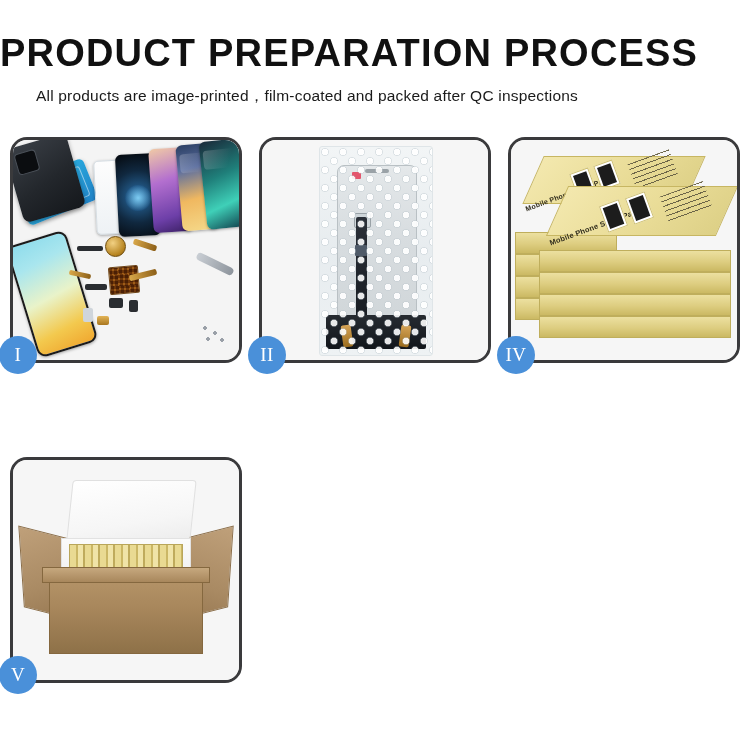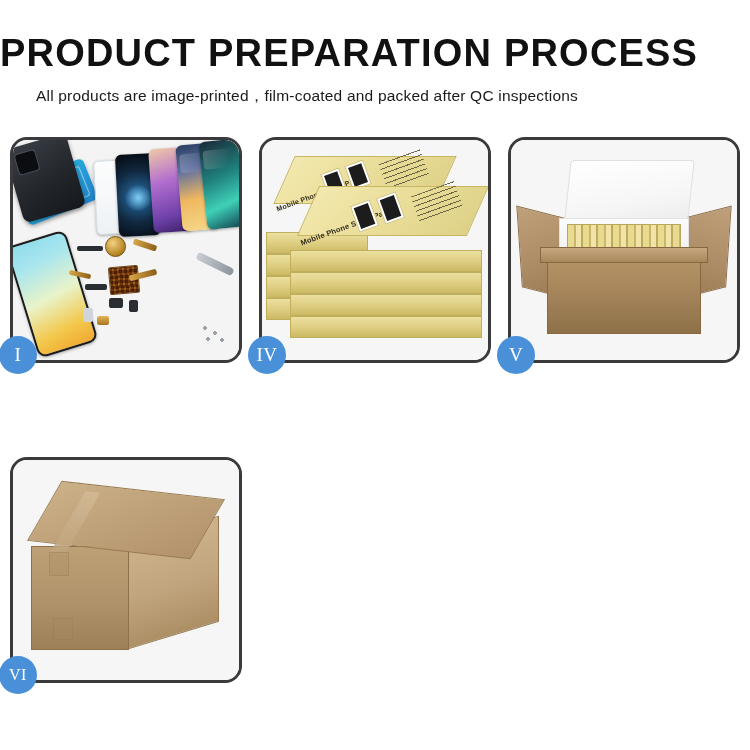--- a/index.html
+++ b/index.html
@@ -483,20 +483,39 @@
           <div class="flex" style="left:120px; top:102px; width:24px; height:6px; transform:rotate(18deg);"></div>
           <div class="flex" style="left:116px; top:132px; width:28px; height:6px; transform:rotate(-14deg);"></div>
           <div class="flex" style="left:56px; top:132px; width:22px; height:5px; transform:rotate(12deg);"></div>
           <div class="screws"></div>
           <div class="tweezer"></div>
         </div>
       </div>
       <div class="badge">I</div>
     </div>
 
+    <div class="panel">
+      <div class="panel-inner p2">
+        <div class="bag">
+          <div class="lcd">
+            <div class="notch"></div>
+            <div class="redmark"></div>
+          </div>
+          <div class="connector"></div>
+          <div class="ribbon"></div>
+          <div class="ic"></div>
+          <div class="base">
+            <div class="tab l"></div>
+            <div class="tab r"></div>
+          </div>
+          <div class="bubbles"></div>
+        </div>
+      </div>
+      <div class="badge">II</div>
+    </div>
 
 
     <div class="panel">
       <div class="panel-inner p4">
         <div class="stack">
 
           <div class="slab" style="left:4px;  top:92px;  width:100px;"></div>
           <div class="slab" style="left:4px;  top:114px; width:100px;"></div>
           <div class="slab" style="left:4px;  top:136px; width:100px;"></div>
           <div class="slab" style="left:4px;  top:158px; width:100px;"></div>
@@ -535,26 +554,15 @@
         <div class="flap-l"></div>
         <div class="flap-r"></div>
         <div class="foam-lid"></div>
         <div class="foam-box"></div>
         <div class="inner-boxes"></div>
         <div class="carton"></div>
       </div>
       <div class="badge">V</div>
     </div>
 
-    <div class="panel">
-      <div class="panel-inner p6">
-        <div class="box-side"></div>
-        <div class="box-front"></div>
-        <div class="box-top"></div>
-        <div class="tape"></div>
-        <div class="tab-a"></div>
-        <div class="tab-b"></div>
-      </div>
-      <div class="badge wide">VI</div>
-    </div>
 
   </div>
 </div>
 
 </body></html>

